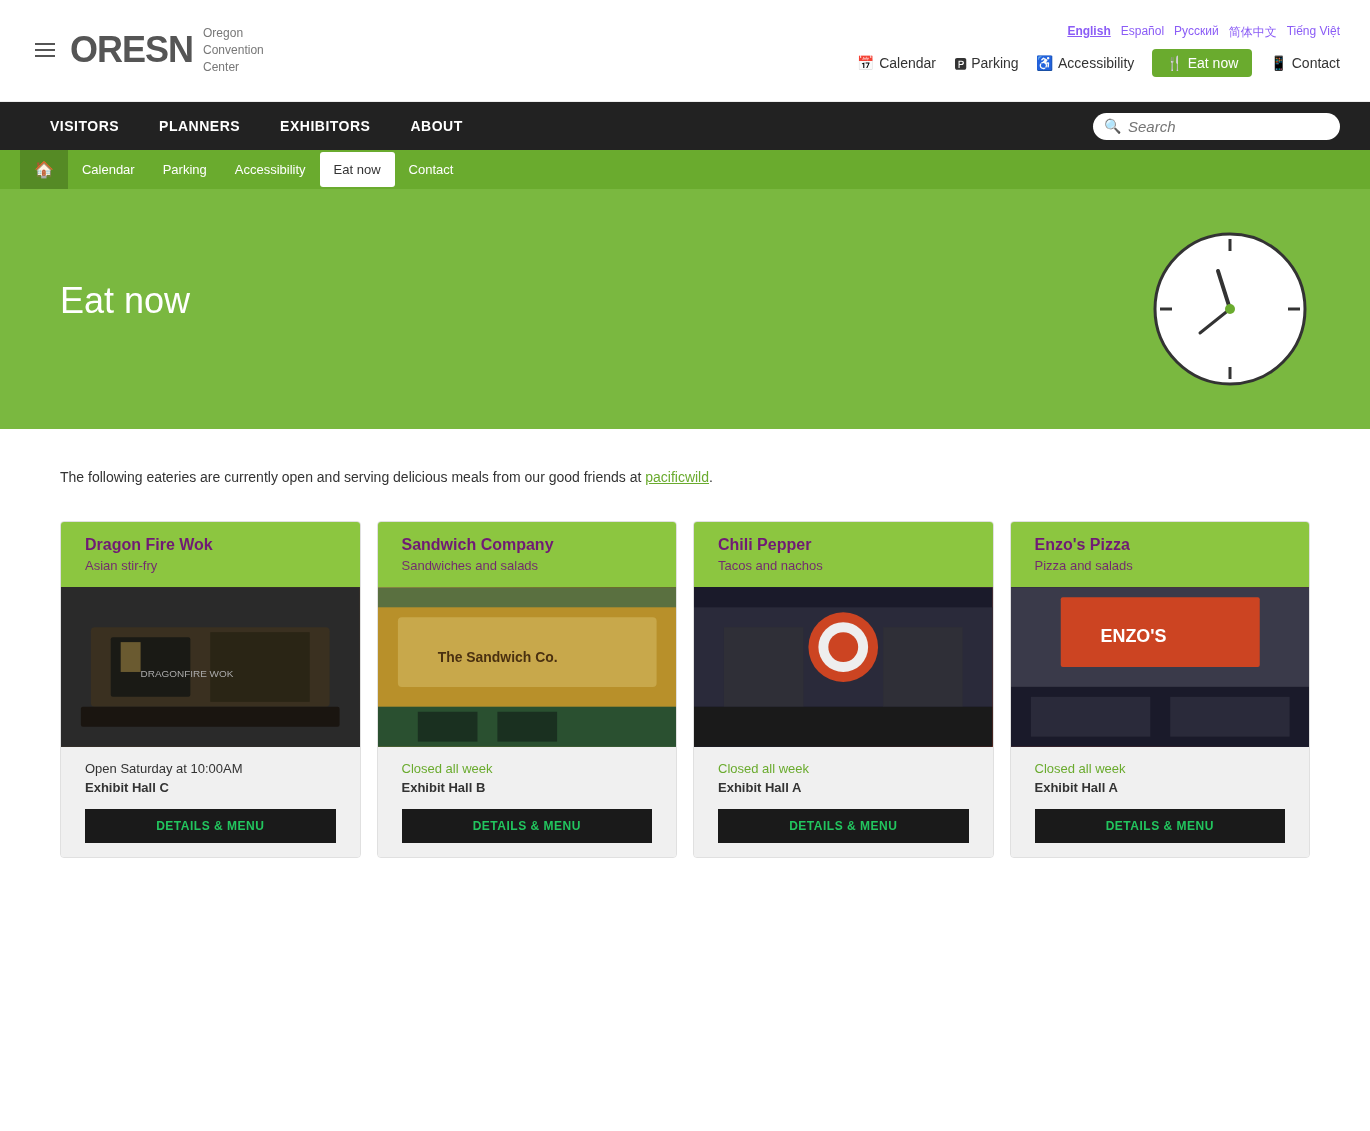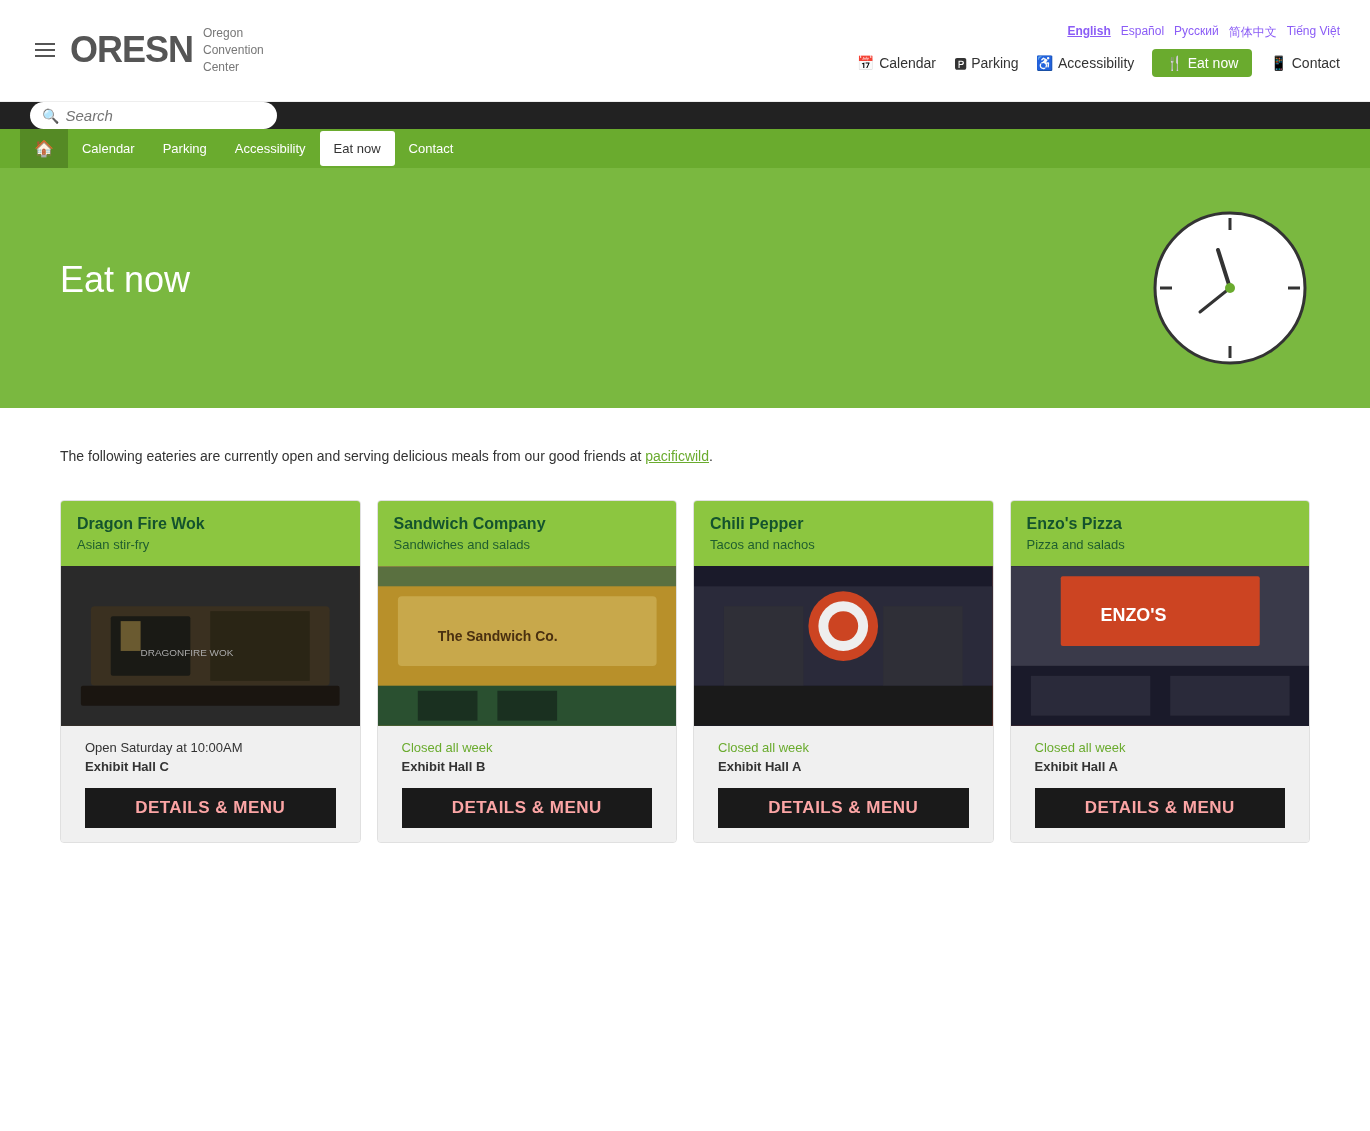--- a/index.html
+++ b/index.html
@@ -193,22 +193,22 @@
       gap: 16px;
     }
     .card {
       border: 1px solid #e0e0e0;
       border-radius: 4px;
       overflow: hidden;
       background: #f8f8f8;
     }
     .card-header {
       background: #8cc640;
-      padding: 14px 16px;
-      color: #14532d;
+      padding: 14px 24px;
+      color: #701a75;
     }
     .card-header h3 {
       font-size: 16px;
       font-weight: bold;
       margin-bottom: 4px;
     }
     .card-header p {
       font-size: 13px;
       opacity: 0.9;
     }
@@ -241,24 +241,24 @@
       color: #6aab2e;
     }
     .card-footer .location {
       font-size: 13px;
       color: #333;
       margin-bottom: 14px;
       font-weight: bold;
     }
     .details-btn {
       background: #1a1a1a;
-      color: #fca5a5;
+      color: #22c55e;
       border: none;
       padding: 10px 18px;
-      font-size: 17px;
+      font-size: 12px;
       font-weight: bold;
       letter-spacing: 0.5px;
       cursor: pointer;
       text-transform: uppercase;
       width: 100%;
       text-align: center;
     }
 
     
     .hamburger {
@@ -319,20 +319,26 @@
       </a>
       <a href="#">
         <span class="icon-small">📱</span>
         <span>Contact</span>
       </a>
     </div>
   </div>
 </div>
 
 <nav class="main-nav">
+  <div class="main-nav-links">
+    <a href="#">VISITORS</a>
+    <a href="#">PLANNERS</a>
+    <a href="#">EXHIBITORS</a>
+    <a href="#">ABOUT</a>
+  </div>
   <div class="search-area">
     <div class="search-box">
       <span>🔍</span>
       <input type="text" placeholder="Search" style="">
     </div>
   </div>
 </nav>
 
 <div class="breadcrumb-bar">
   <div class="home-icon-box">

